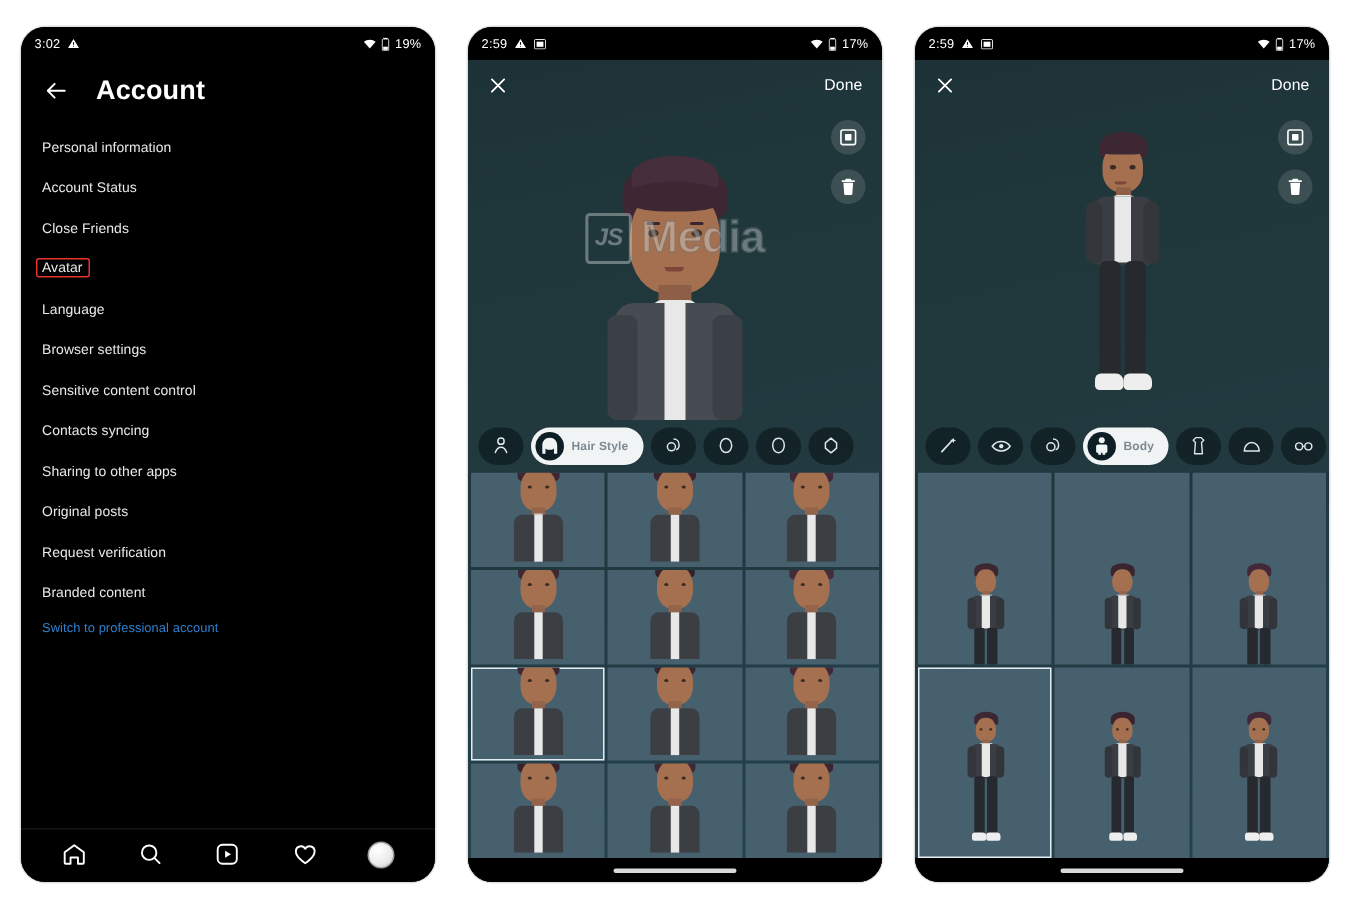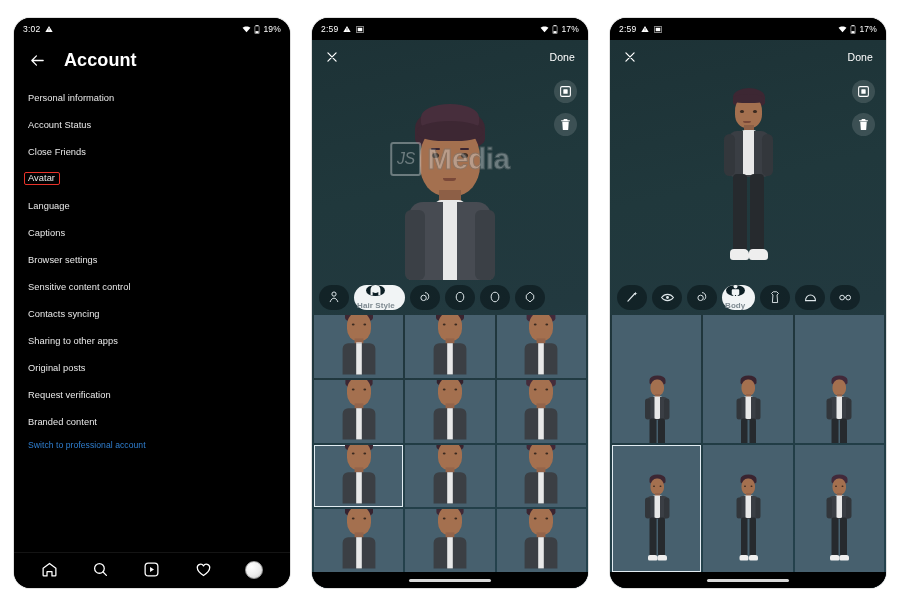--- a/index.html
+++ b/index.html
@@ -119,21 +119,21 @@
 
   .watermark {
     position: absolute; left: 50%; top: 68px; transform: translateX(-50%);
     display: flex; align-items: center; gap: 6px;
     opacity: .42; z-index: 3; pointer-events: none;
   }
   .wm-badge {
     width: 31px; height: 34px;
     border: 2.4px solid #d7dadb; border-radius: 3px;
     display: flex; align-items: center; justify-content: center;
-    font-size: 16px; font-weight: normal; font-style: italic;
+    font-size: 16px; font-weight: bold; font-style: italic;
     color: #d7dadb; letter-spacing: -.5px;
   }
   .wm-text {
     font-size: 30px; font-weight: bold; color: #d7dadb;
     letter-spacing: -.5px;
     -webkit-text-stroke: 1px #6d7779;
   }
 
   
   .figure { position: absolute; left: 50%; bottom: 0; transform: translateX(-50%); }
@@ -167,21 +167,20 @@
     border-radius: 13px;
     background: rgba(9,22,26,.62);
     display: flex; align-items: center; justify-content: center;
     padding: 0 6px;
     cursor: pointer;
   }
   .cat.active {
     background: #f1f4f5;
     padding: 0 10px 0 3px;
     gap: 5px;
-    flex-direction: column;
   }
   .cat .c-ic { width: 18px; height: 18px; display: flex; align-items: center; justify-content: center; }
   .cat.active .c-lbl {
     font-size: 8px; font-weight: bold; color: #7e8a91; letter-spacing: .1px; white-space: nowrap;
   }
   .cat.active .c-chip {
     width: 19px; height: 19px; border-radius: 50%;
     background: #0d1f25; display: flex; align-items: center; justify-content: center; overflow: hidden;
   }
 
@@ -267,23 +266,20 @@
               <span class="hl-label">Account Status</span>
             </div>
           <div class="ig-item">
               <span class="hl-label">Close Friends</span>
             </div>
           <div class="ig-item highlighted">
               <span class="hl-label">Avatar</span>
             </div>
           <div class="ig-item">
               <span class="hl-label">Language</span>
-            </div>
-          <div class="ig-item">
-              <span class="hl-label">Captions</span>
             </div>
           <div class="ig-item">
               <span class="hl-label">Browser settings</span>
             </div>
           <div class="ig-item">
               <span class="hl-label">Sensitive content control</span>
             </div>
           <div class="ig-item">
               <span class="hl-label">Contacts syncing</span>
             </div>

